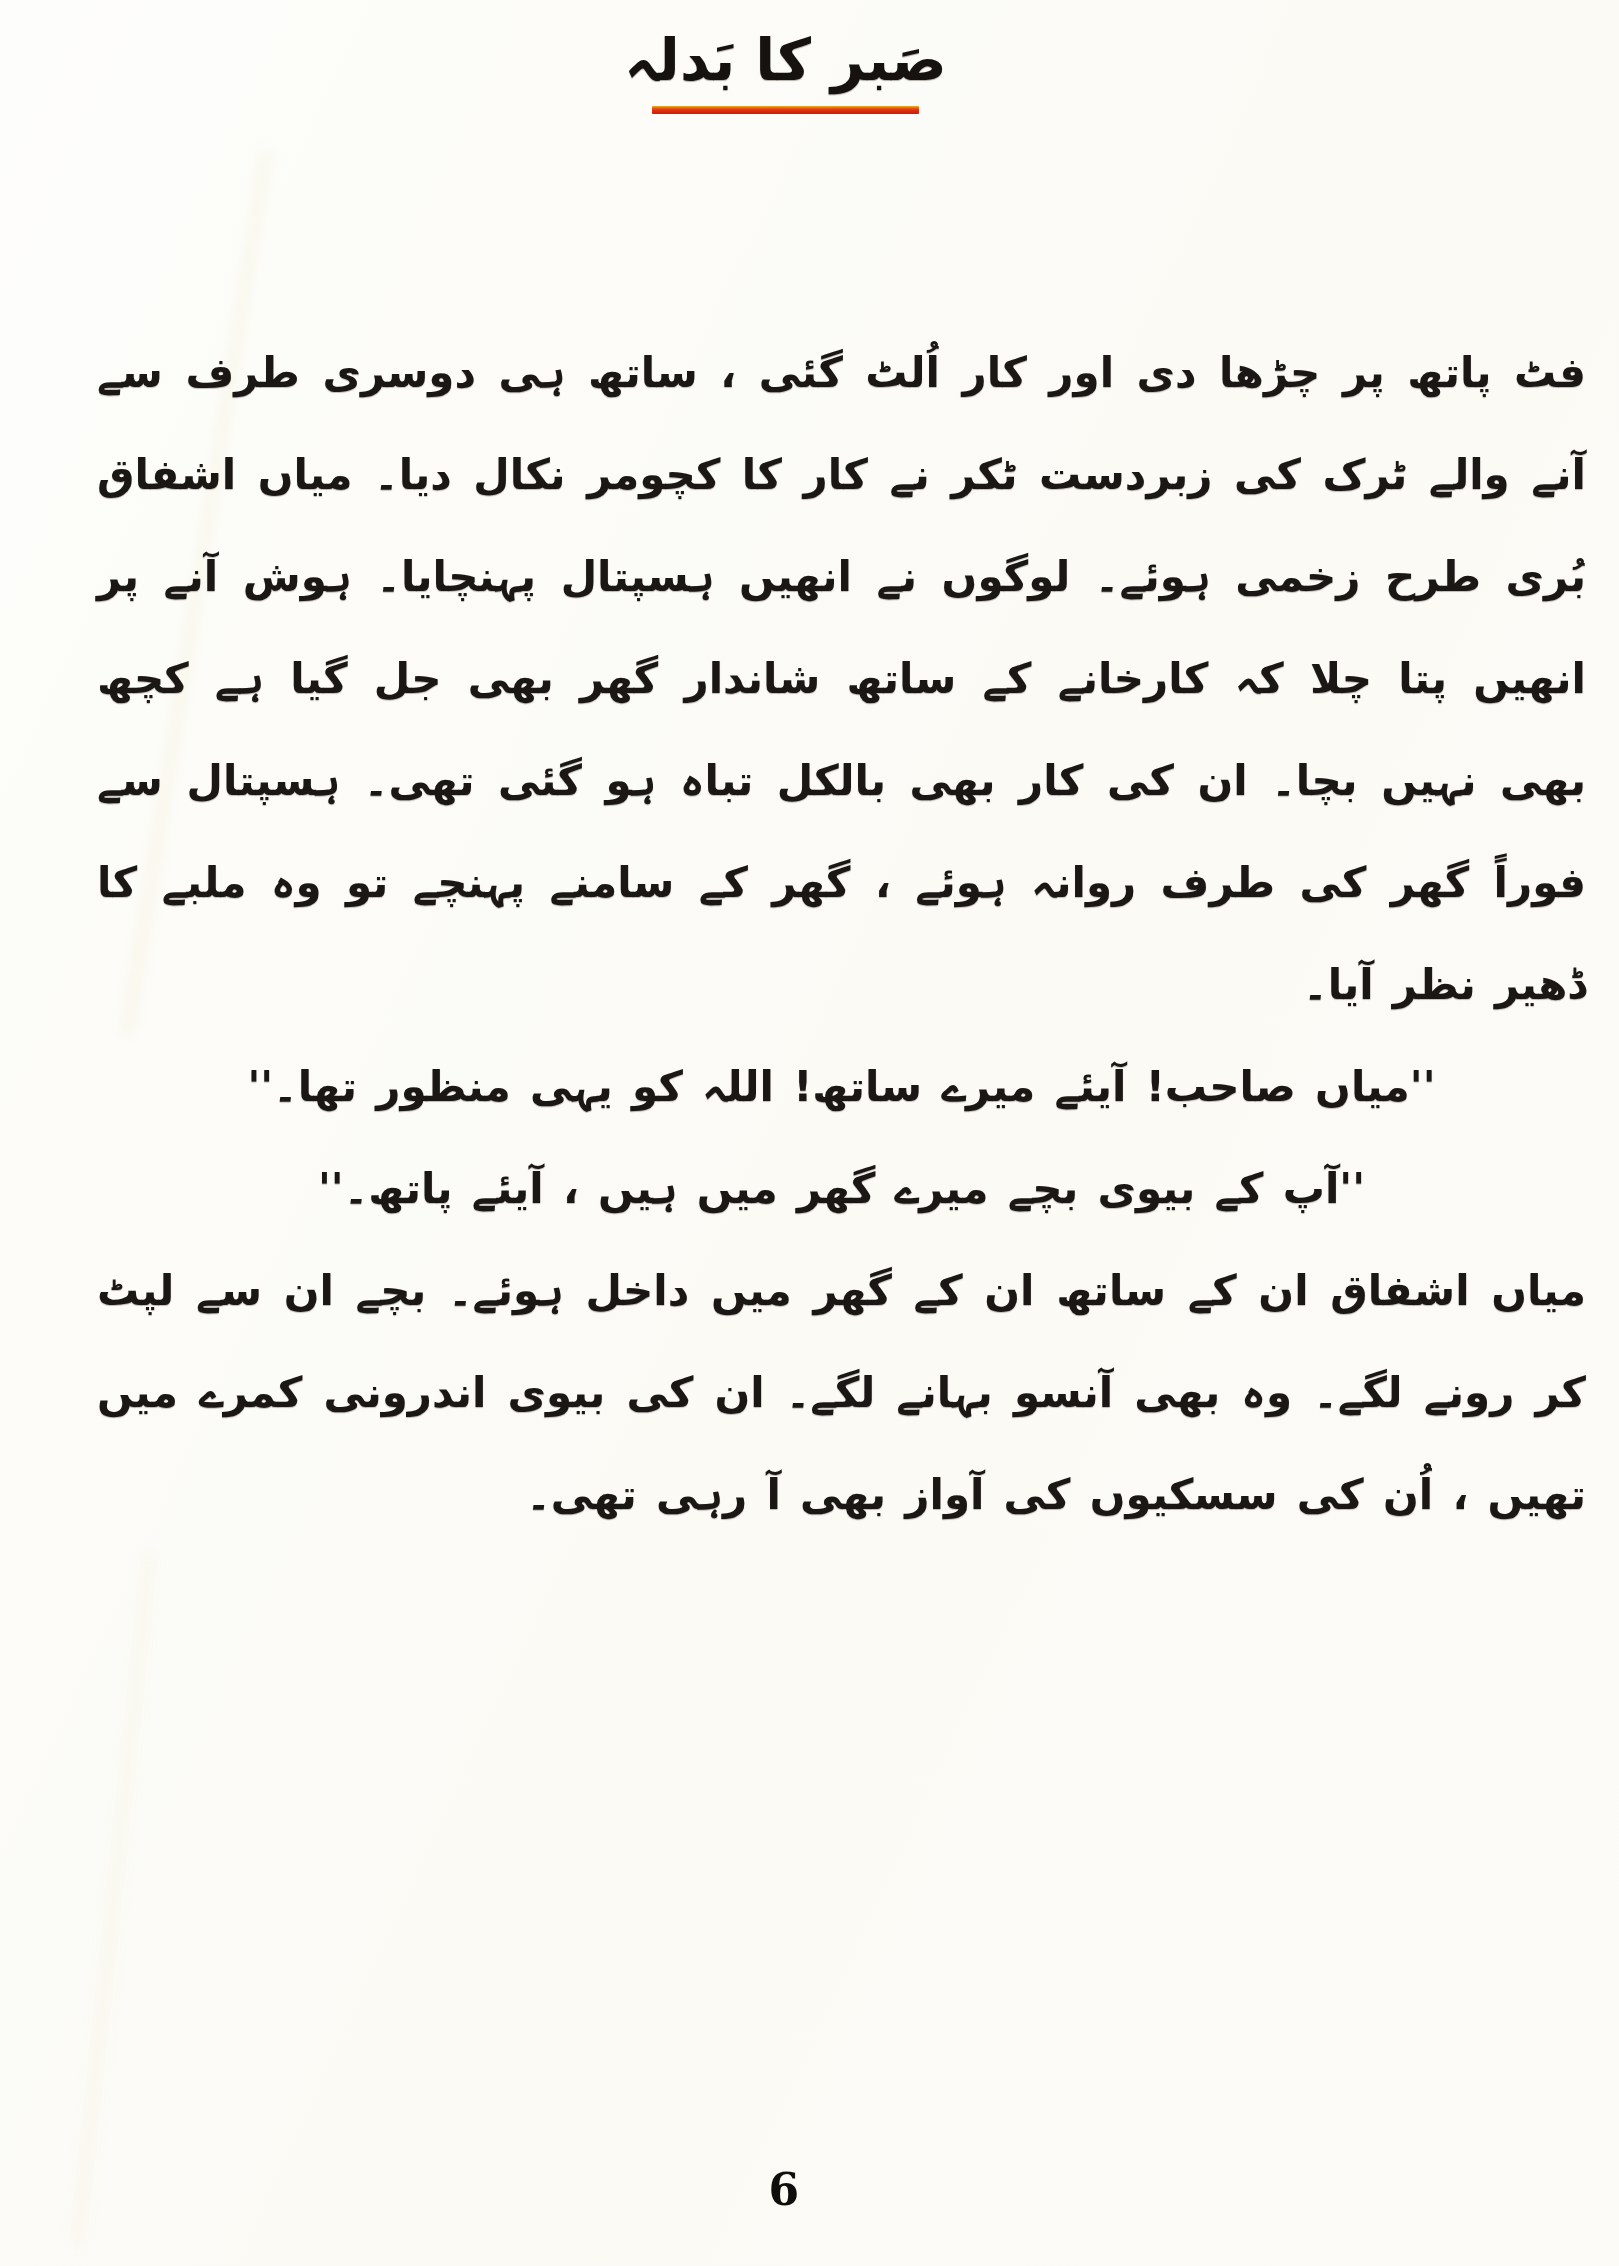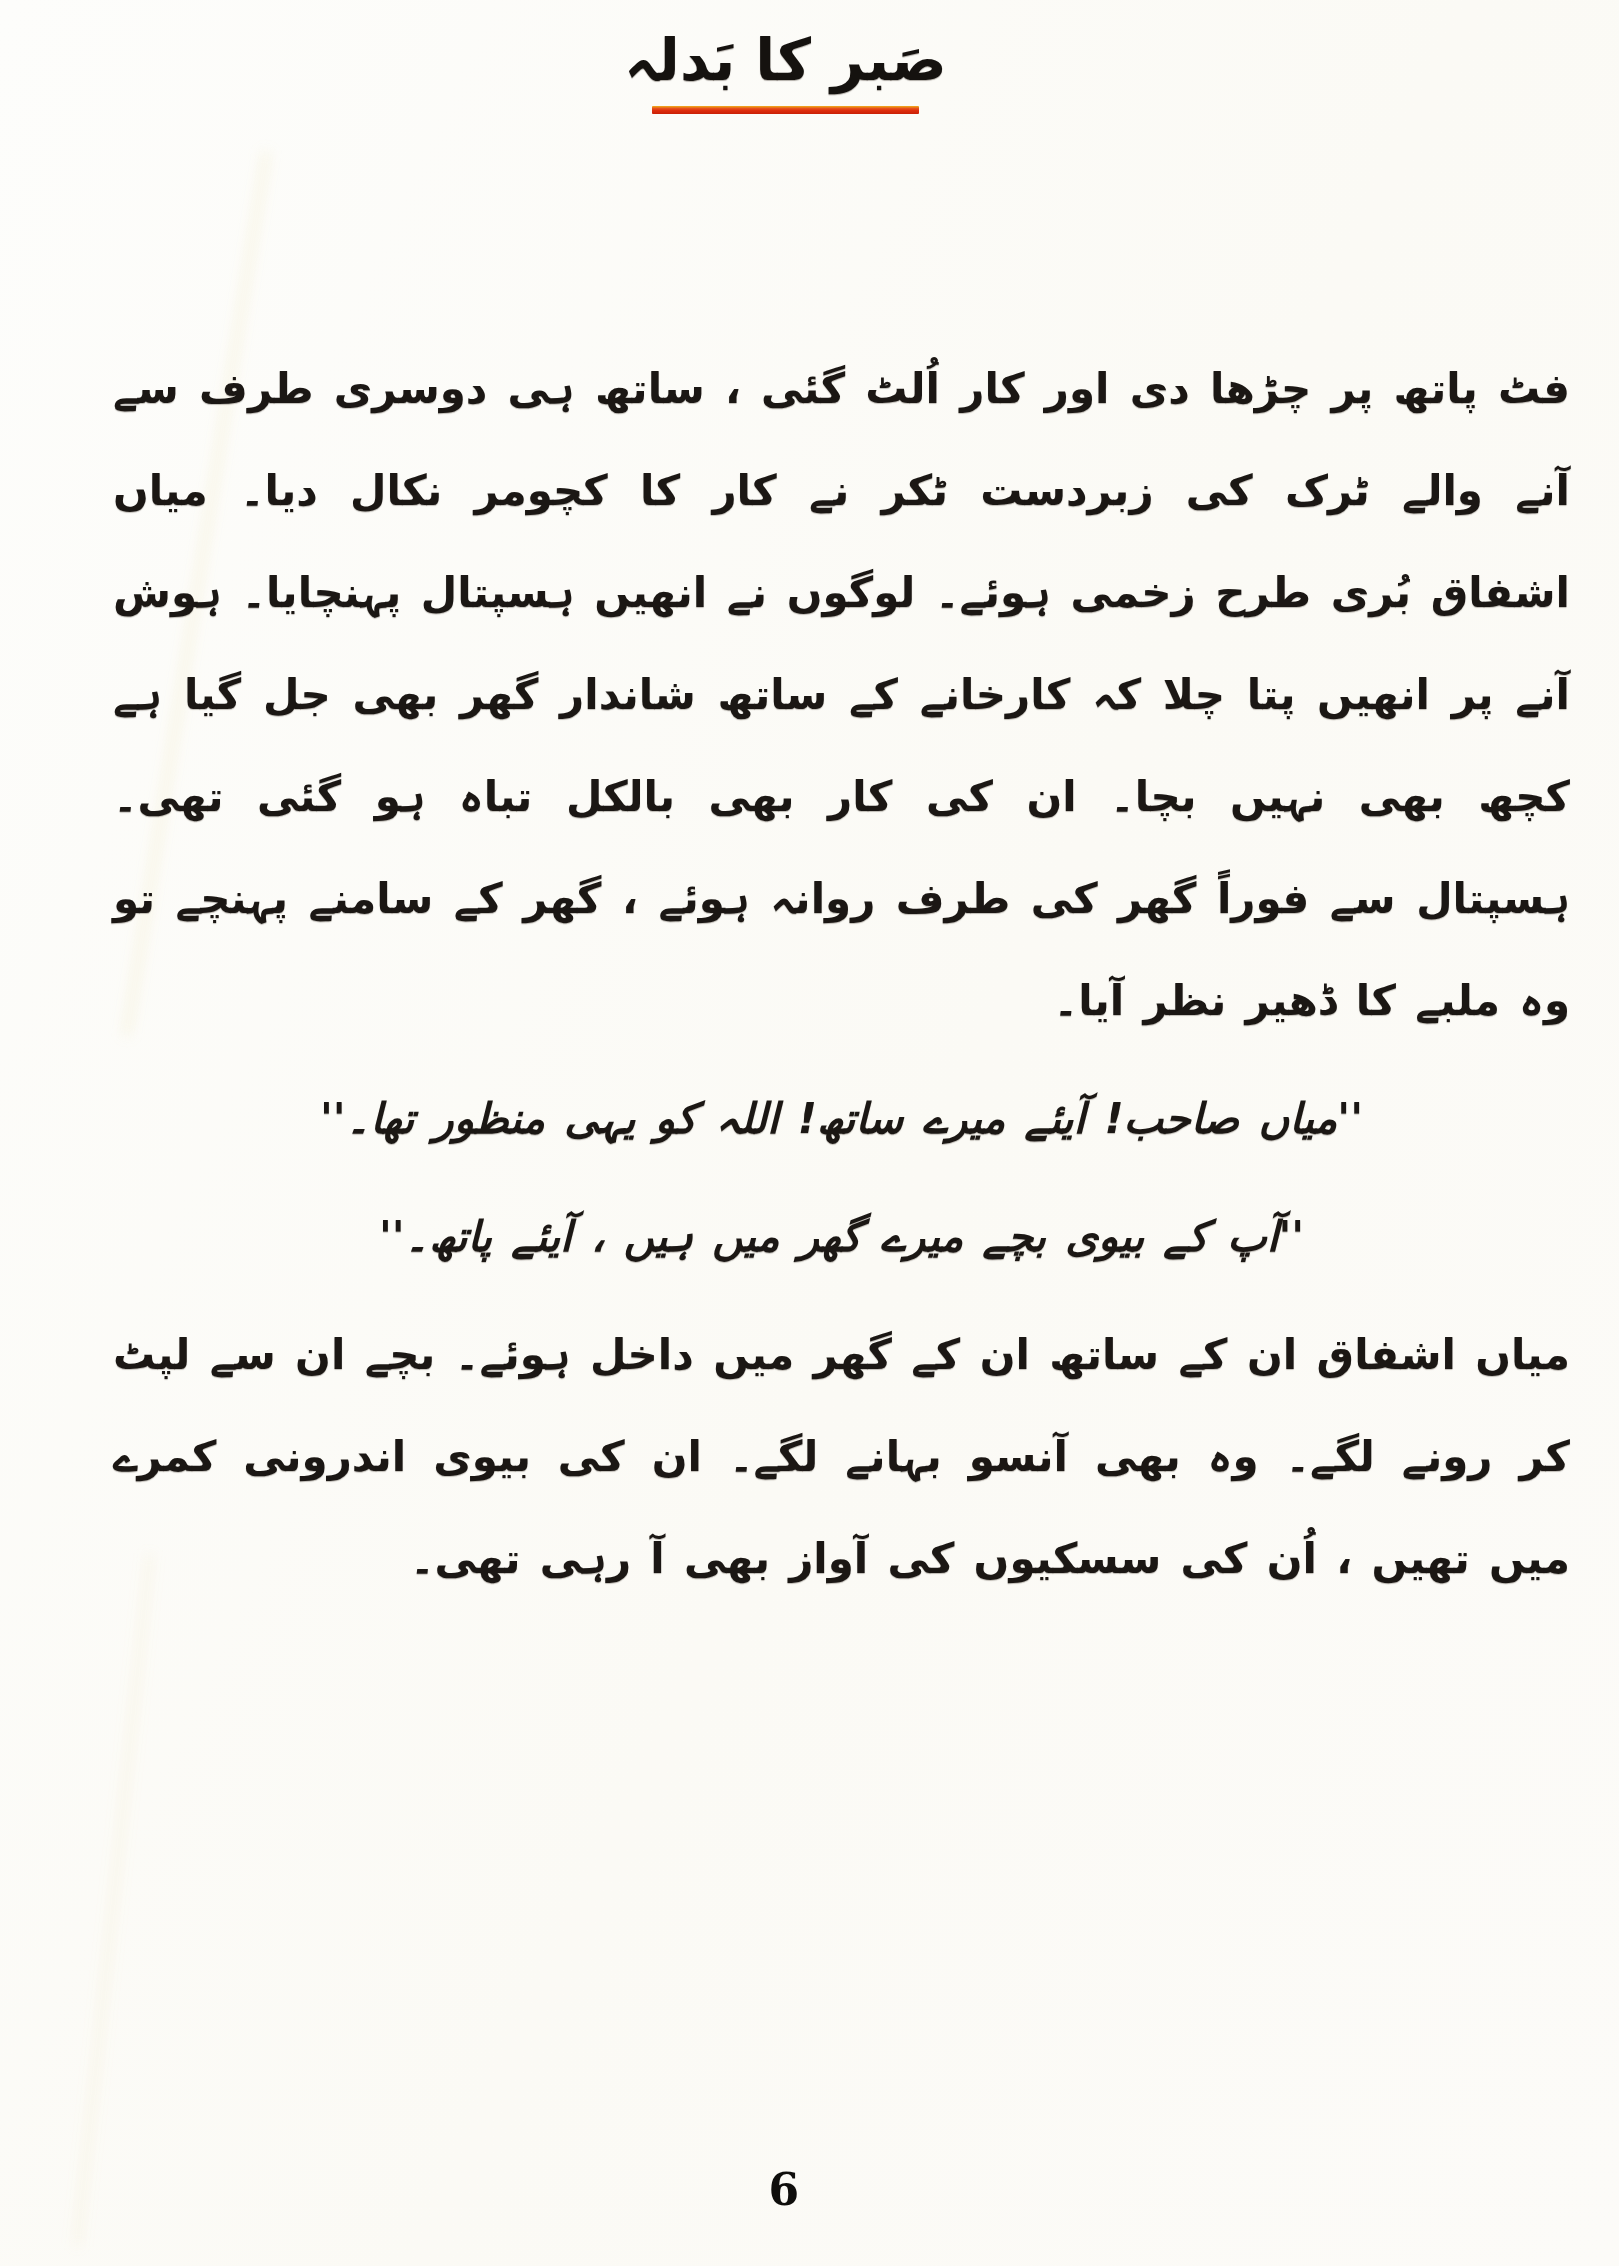--- a/index.html
+++ b/index.html
@@ -68,25 +68,24 @@
     direction: rtl;
     text-align: justify;
     font-size: 42px;
     font-weight: bold;
     line-height: 102px;
     word-spacing: 4.6px;
     color: #1b1714;
     text-shadow: 0 0.9px 0.9px rgba(50,40,30,0.30);
   }
   .body-text p {
-    margin: 16px;
+    margin: 0;
   }
   .body-text p.quote-center {
     text-align: center;
-    font-style: italic;
   }
   .page-number {
     position: absolute;
     bottom: 51px;
     left: 0;
     width: 100%;
     text-align: center;
     transform: translateX(-25.6px);
     font-family: "DejaVu Serif", serif;
     font-weight: bold;

